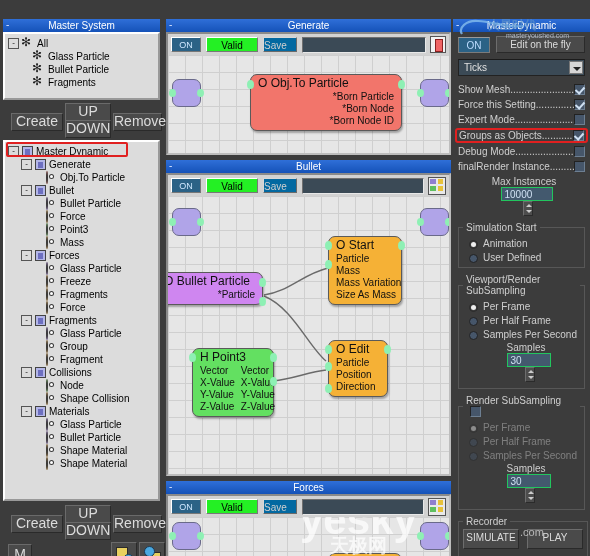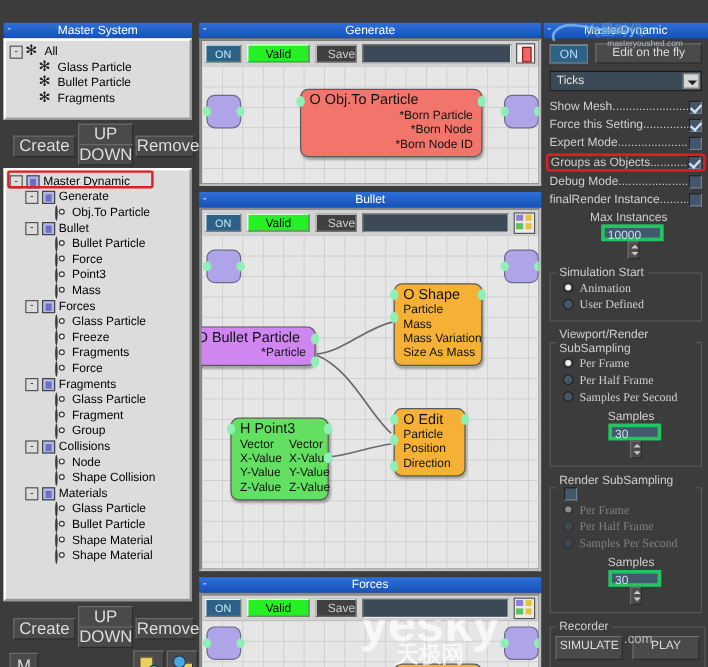--- a/index.html
+++ b/index.html
@@ -76,21 +76,21 @@
   #center{position:absolute;left:166px;top:19px;width:285px;height:537px;}
   .gpanel{position:absolute;left:0;width:285px;}
   .gbody{background:#3a3a3a;border:2px solid #8a8a8a;border-right-color:#bdbdbd;border-bottom-color:#bdbdbd;
     box-sizing:border-box;position:relative;overflow:hidden;}
   .gtool{position:absolute;left:0;top:0;right:0;height:21px;background:#d2d2d2;display:flex;align-items:center;
     padding:0 3px;box-sizing:border-box;z-index:5;}
   .gtool .on{width:30px;height:15px;background:#2b6286;color:#cfe8ff;font-size:9px;text-align:center;line-height:15px;
     border:1px solid #fff;border-right-color:#777;border-bottom-color:#777;margin-right:5px;box-sizing:border-box;}
   .gtool .valid{width:52px;height:15px;background:#24f024;color:#000;font-size:10px;text-align:center;line-height:15px;
     border:1px solid #fff;border-right-color:#777;border-bottom-color:#777;margin-right:5px;box-sizing:border-box;}
-  .gtool .save{width:34px;height:15px;background:#404040;color:#cfcfcf;font-size:10px;text-align:right;line-height:15px;
+  .gtool .save{width:34px;height:15px;background:#0369a1;color:#cfcfcf;font-size:10px;text-align:left;line-height:15px;
     border:1px solid #d8d8d8;border-right-color:#6a6a6a;border-bottom-color:#6a6a6a;margin-right:5px;box-sizing:border-box;}
   .gtool .field{flex:1;height:16px;background:#3b4a56;border:1px solid #707070;border-right-color:#e8e8e8;
     border-bottom-color:#e8e8e8;margin-right:4px;box-sizing:border-box;}
   .gtool .sq{width:16px;height:17px;background:#f2f2f2;border:1px solid #555;position:relative;box-sizing:border-box;}
   .gtool .sq .r{position:absolute;left:4px;top:2px;width:6px;height:11px;background:#f06464;border:1px solid #8a2020;}
   .gtool .sq2{width:18px;height:18px;background:#e9e9e9;border:1px solid #555;position:relative;box-sizing:border-box;}
   .gtool .sq2 i{position:absolute;display:block;}
   .gtool .sq2 .a{left:1px;top:1px;width:6px;height:5px;background:#8f7fcf;}
   .gtool .sq2 .b{left:9px;top:1px;width:5px;height:5px;background:#e8c23a;}
   .gtool .sq2 .c{left:9px;top:8px;width:5px;height:5px;background:#e8c23a;}
@@ -134,31 +134,31 @@
     border-right:4px solid transparent;border-top:4px solid #222;}
   .ckrow{display:flex;align-items:center;height:15px;font-size:10px;color:#cfcfcf;}
   .ckrow .lb{flex:1;white-space:nowrap;overflow:hidden;}
   .ck{width:11px;height:11px;background:#46566a;border:1px solid #222;border-right-color:#6d7f92;
     border-bottom-color:#6d7f92;position:relative;box-sizing:border-box;flex:0 0 auto;}
   .ck.on:after{content:"";position:absolute;left:2px;top:0px;width:4px;height:7px;border:solid #cfe0f2;
     border-width:0 2px 2px 0;transform:rotate(42deg);}
   .hl{border:2px solid #e02020;border-radius:3px;padding:0 2px;margin:1px -3px;box-sizing:border-box;}
   .spinrow{display:flex;align-items:center;font-size:10px;color:#cfcfcf;margin:2px 0;flex-direction:column;}
   .spinrow .slb{margin-right:5px;}
-  .numfield{height:14px;background:#43596e;border:3px solid #22c55e;color:#cfe0f2;font-size:10px;padding:0 3px;
+  .numfield{height:14px;background:#43596e;border:1px solid #22c55e;color:#cfe0f2;font-size:10px;padding:0 3px;
     line-height:13px;box-sizing:border-box;}
   .spin{width:10px;height:15px;background:#4d4d4d;border:1px solid #6d6d6d;border-bottom-color:#2b2b2b;
     border-right-color:#2b2b2b;position:relative;box-sizing:border-box;margin-left:2px;flex:0 0 auto;}
   .spin:before,.spin:after{content:"";position:absolute;left:2px;border-left:3px solid transparent;
     border-right:3px solid transparent;}
   .spin:before{top:2px;border-bottom:3px solid #ccc;}
   .spin:after{bottom:2px;border-top:3px solid #ccc;}
   fieldset.grp{border:1px solid #575757;margin:6px 0 0 0;padding:2px 4px 4px 4px;}
   fieldset.grp legend{font-size:10px;color:#cfcfcf;padding:0 3px;}
-  .radrow{display:flex;align-items:flex-start;height:14px;font-size:10px;color:#cfcfcf;padding-left:6px;font-family:Liberation Serif, serif;}
+  .radrow{display:flex;align-items:flex-end;height:14px;font-size:10px;color:#cfcfcf;padding-left:6px;}
   .rad{width:9px;height:9px;border-radius:50%;background:#46566a;border:1px solid #222;margin-right:5px;
     position:relative;box-sizing:border-box;flex:0 0 auto;}
   .rad.on{background:#3c3c3c;border-color:#2a2a2a;}
   .rad.on:after{content:"";position:absolute;left:1px;top:1px;width:5px;height:5px;border-radius:50%;background:#eee;}
   .dim{opacity:.45;}
   .legend-ck{display:inline-block;vertical-align:-2px;margin-left:4px;}
   .recbtn{background:#4a4a4a;border:1px solid #6d6d6d;border-bottom-color:#2a2a2a;border-right-color:#2a2a2a;
     color:#dcdcdc;font-size:10px;text-align:center;line-height:16px;height:20px;box-sizing:border-box;}
   .inforow{font-size:10px;color:#b8b8b8;display:flex;margin-top:3px;}
   .inforow .k{width:26px;} .inforow .v{width:34px;} .inforow .k2{width:26px;}
@@ -285,26 +285,26 @@
             <span>Fragments</span>
           </div>
           <div class="trow ind3">
             <span class="tnone"></span>
             <span class="gico"><span class="gear g-purple"></span></span>
             <span>Glass Particle</span>
           </div>
           <div class="trow ind3">
             <span class="tnone"></span>
             <span class="gico"><span class="gear g-orange"></span></span>
+            <span>Group</span>
+          </div>
+          <div class="trow ind3">
+            <span class="tnone"></span>
+            <span class="gico"><span class="gear g-orange"></span></span>
             <span>Fragment</span>
-          </div>
-          <div class="trow ind3">
-            <span class="tnone"></span>
-            <span class="gico"><span class="gear g-orange"></span></span>
-            <span>Group</span>
           </div>
           <div class="trow ind2">
             <span class="tbox">-</span>
             <span class="dico"></span>
             <span>Collisions</span>
           </div>
           <div class="trow ind3">
             <span class="tnone"></span>
             <span class="gico"><span class="gear g-green"></span></span>
             <span>Node</span>
@@ -427,21 +427,21 @@
           <div class="node n-purple" style="left:-12px;top:76px;width:105px;">
             <div class="nt">O Bullet Particle</div>
             <div class="np r">
               <div>*Particle</div>
             </div>
             <span class="pin pinR" style="top:5px;"></span>
             <span class="pin pinR" style="top:24px;"></span>
           </div>
 
           <div class="node n-orange" style="left:160px;top:40px;width:72px;">
-            <div class="nt">O Shape</div>
+            <div class="nt">O Start</div>
             <div class="np">
               <div>Particle</div>
               <div>Mass</div>
               <div>Mass Variation</div>
               <div>Size As Mass</div>
             </div>
             <span class="pin pinL" style="top:4px;"></span>
             <span class="pin pinR" style="top:4px;"></span>
             <span class="pin pinL" style="top:23px;"></span>
           </div>

